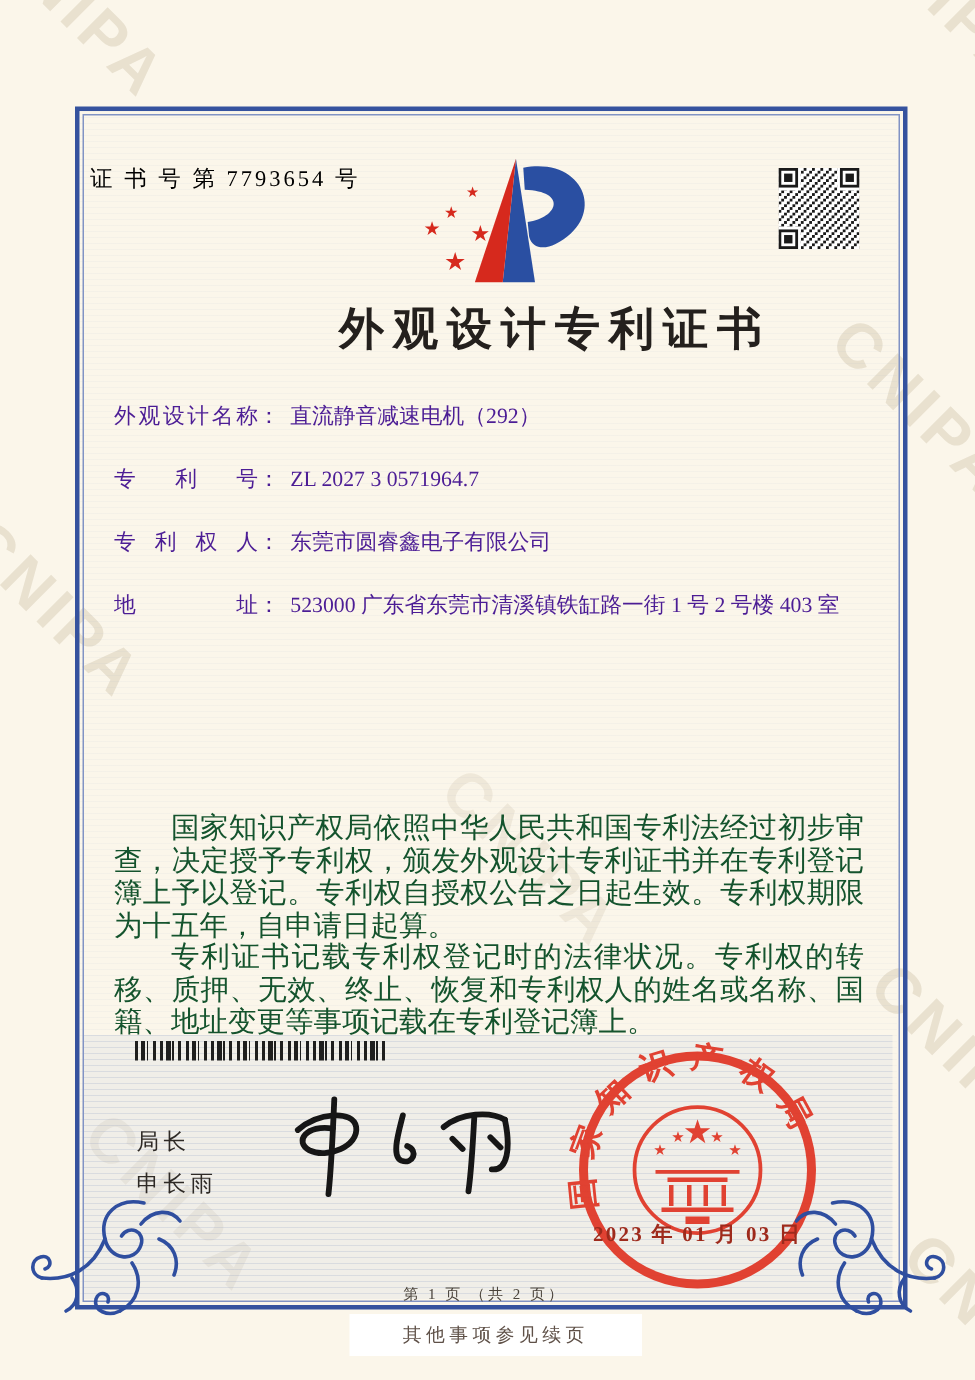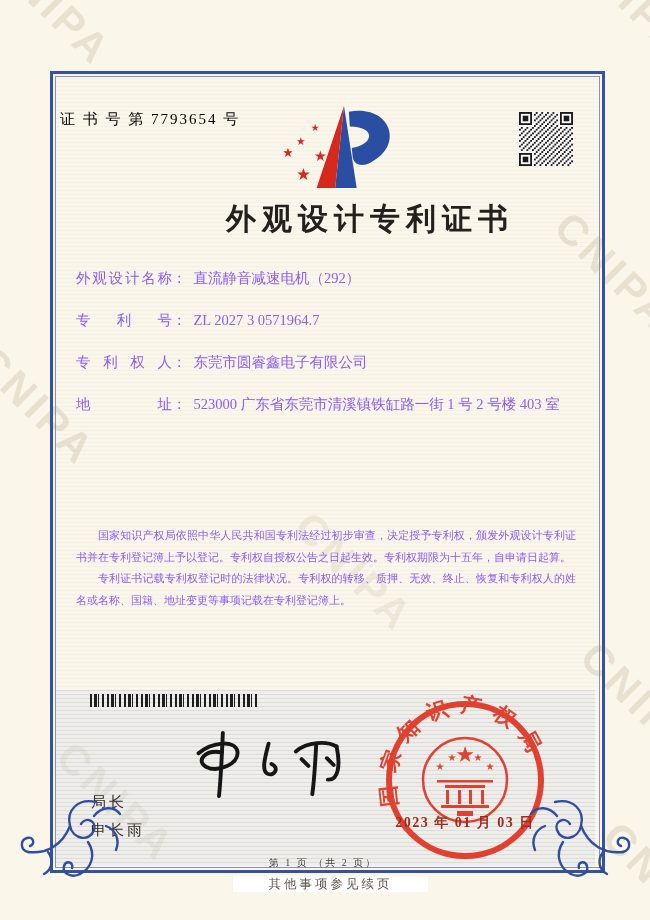--- a/index.html
+++ b/index.html
@@ -21,41 +21,41 @@
       pointer-events:none;}
   .border-outer{position:absolute;left:50px;top:71px;width:545px;height:792px;
       border:3px solid #35529e;padding:2px;}
   .border-inner{width:100%;height:100%;border:1px solid #8193c4;box-sizing:border-box;}
   .cert-no{position:absolute;left:60px;top:110px;font-size:15px;letter-spacing:2px;
       color:#000000;}
   .logo{position:absolute;left:267px;top:102px;width:150px;height:90px;}
   .qr{position:absolute;left:519px;top:112px;width:54px;height:54px;}
   .title{position:absolute;left:0;top:199px;width:650px;text-align:center;
       font-size:30px;font-weight:bold;letter-spacing:6px;color:#24201d;margin-left:45px;}
-  .fields{position:absolute;left:76px;top:266px;width:505px;font-size:14.5px;color:#8b5cf6;}
+  .fields{position:absolute;left:76px;top:266px;width:505px;font-size:14.5px;color:#4c1d95;}
   .frow{position:relative;height:25px;line-height:25px;margin-bottom:17px;white-space:nowrap;}
   .flabel{display:inline-block;width:96px;text-align:justify;text-align-last:justify;
       vertical-align:top;}
   .fcolon{display:inline-block;margin-right:7px;}
   .fpair2{position:absolute;left:255px;top:0;}
   .fpair2 .flabel{width:82px;}
-  .paras{position:absolute;left:76px;top:525px;width:500px;font-size:11px;
-      line-height:21.5px;color:#8b5cf6;text-align:justify;}
+  .paras{position:absolute;left:76px;top:542px;width:500px;font-size:19px;
+      line-height:21.5px;color:#14532d;text-align:justify;}
   .paras p{margin:0;text-indent:2em;}
   .barcode{position:absolute;left:90px;top:694px;width:170px;height:13px;
       background:repeating-linear-gradient(90deg,#1e1e1e 0 2px,transparent 2px 4px,
         #1e1e1e 4px 7px,transparent 7px 8px,#1e1e1e 8px 9px,transparent 9px 12px,
         #1e1e1e 12px 14px,transparent 14px 17px);}
   .director{position:absolute;left:91px;top:748px;font-size:15px;color:#2e2a26;
-      letter-spacing:3px;line-height:28px;margin-top:40px;}
+      letter-spacing:3px;line-height:28px;}
   .sig{position:absolute;left:183px;top:726px;width:175px;height:78px;}
   .seal{position:absolute;left:373px;top:693px;width:184px;height:184px;}
   .page-num{position:absolute;left:0;top:856px;width:646px;text-align:center;
       font-size:10px;letter-spacing:2px;color:#4a443c;}
-  .note-strip{position:absolute;left:233px;top:876px;width:195px;height:16px;
+  .note-strip{position:absolute;left:233px;top:876px;width:195px;height:28px;
       background:#ffffff;display:flex;align-items:center;justify-content:center;}
   .note{font-size:12.5px;letter-spacing:3px;color:#5f5148;}
   .flourish{position:absolute;width:110px;height:100px;}
   .flourish.fl-left{left:18px;top:796px;}
   .flourish.fl-right{left:523px;top:796px;transform:scaleX(-1);}
 </style>
 </head>
 <body>
 
 <div class="page">

